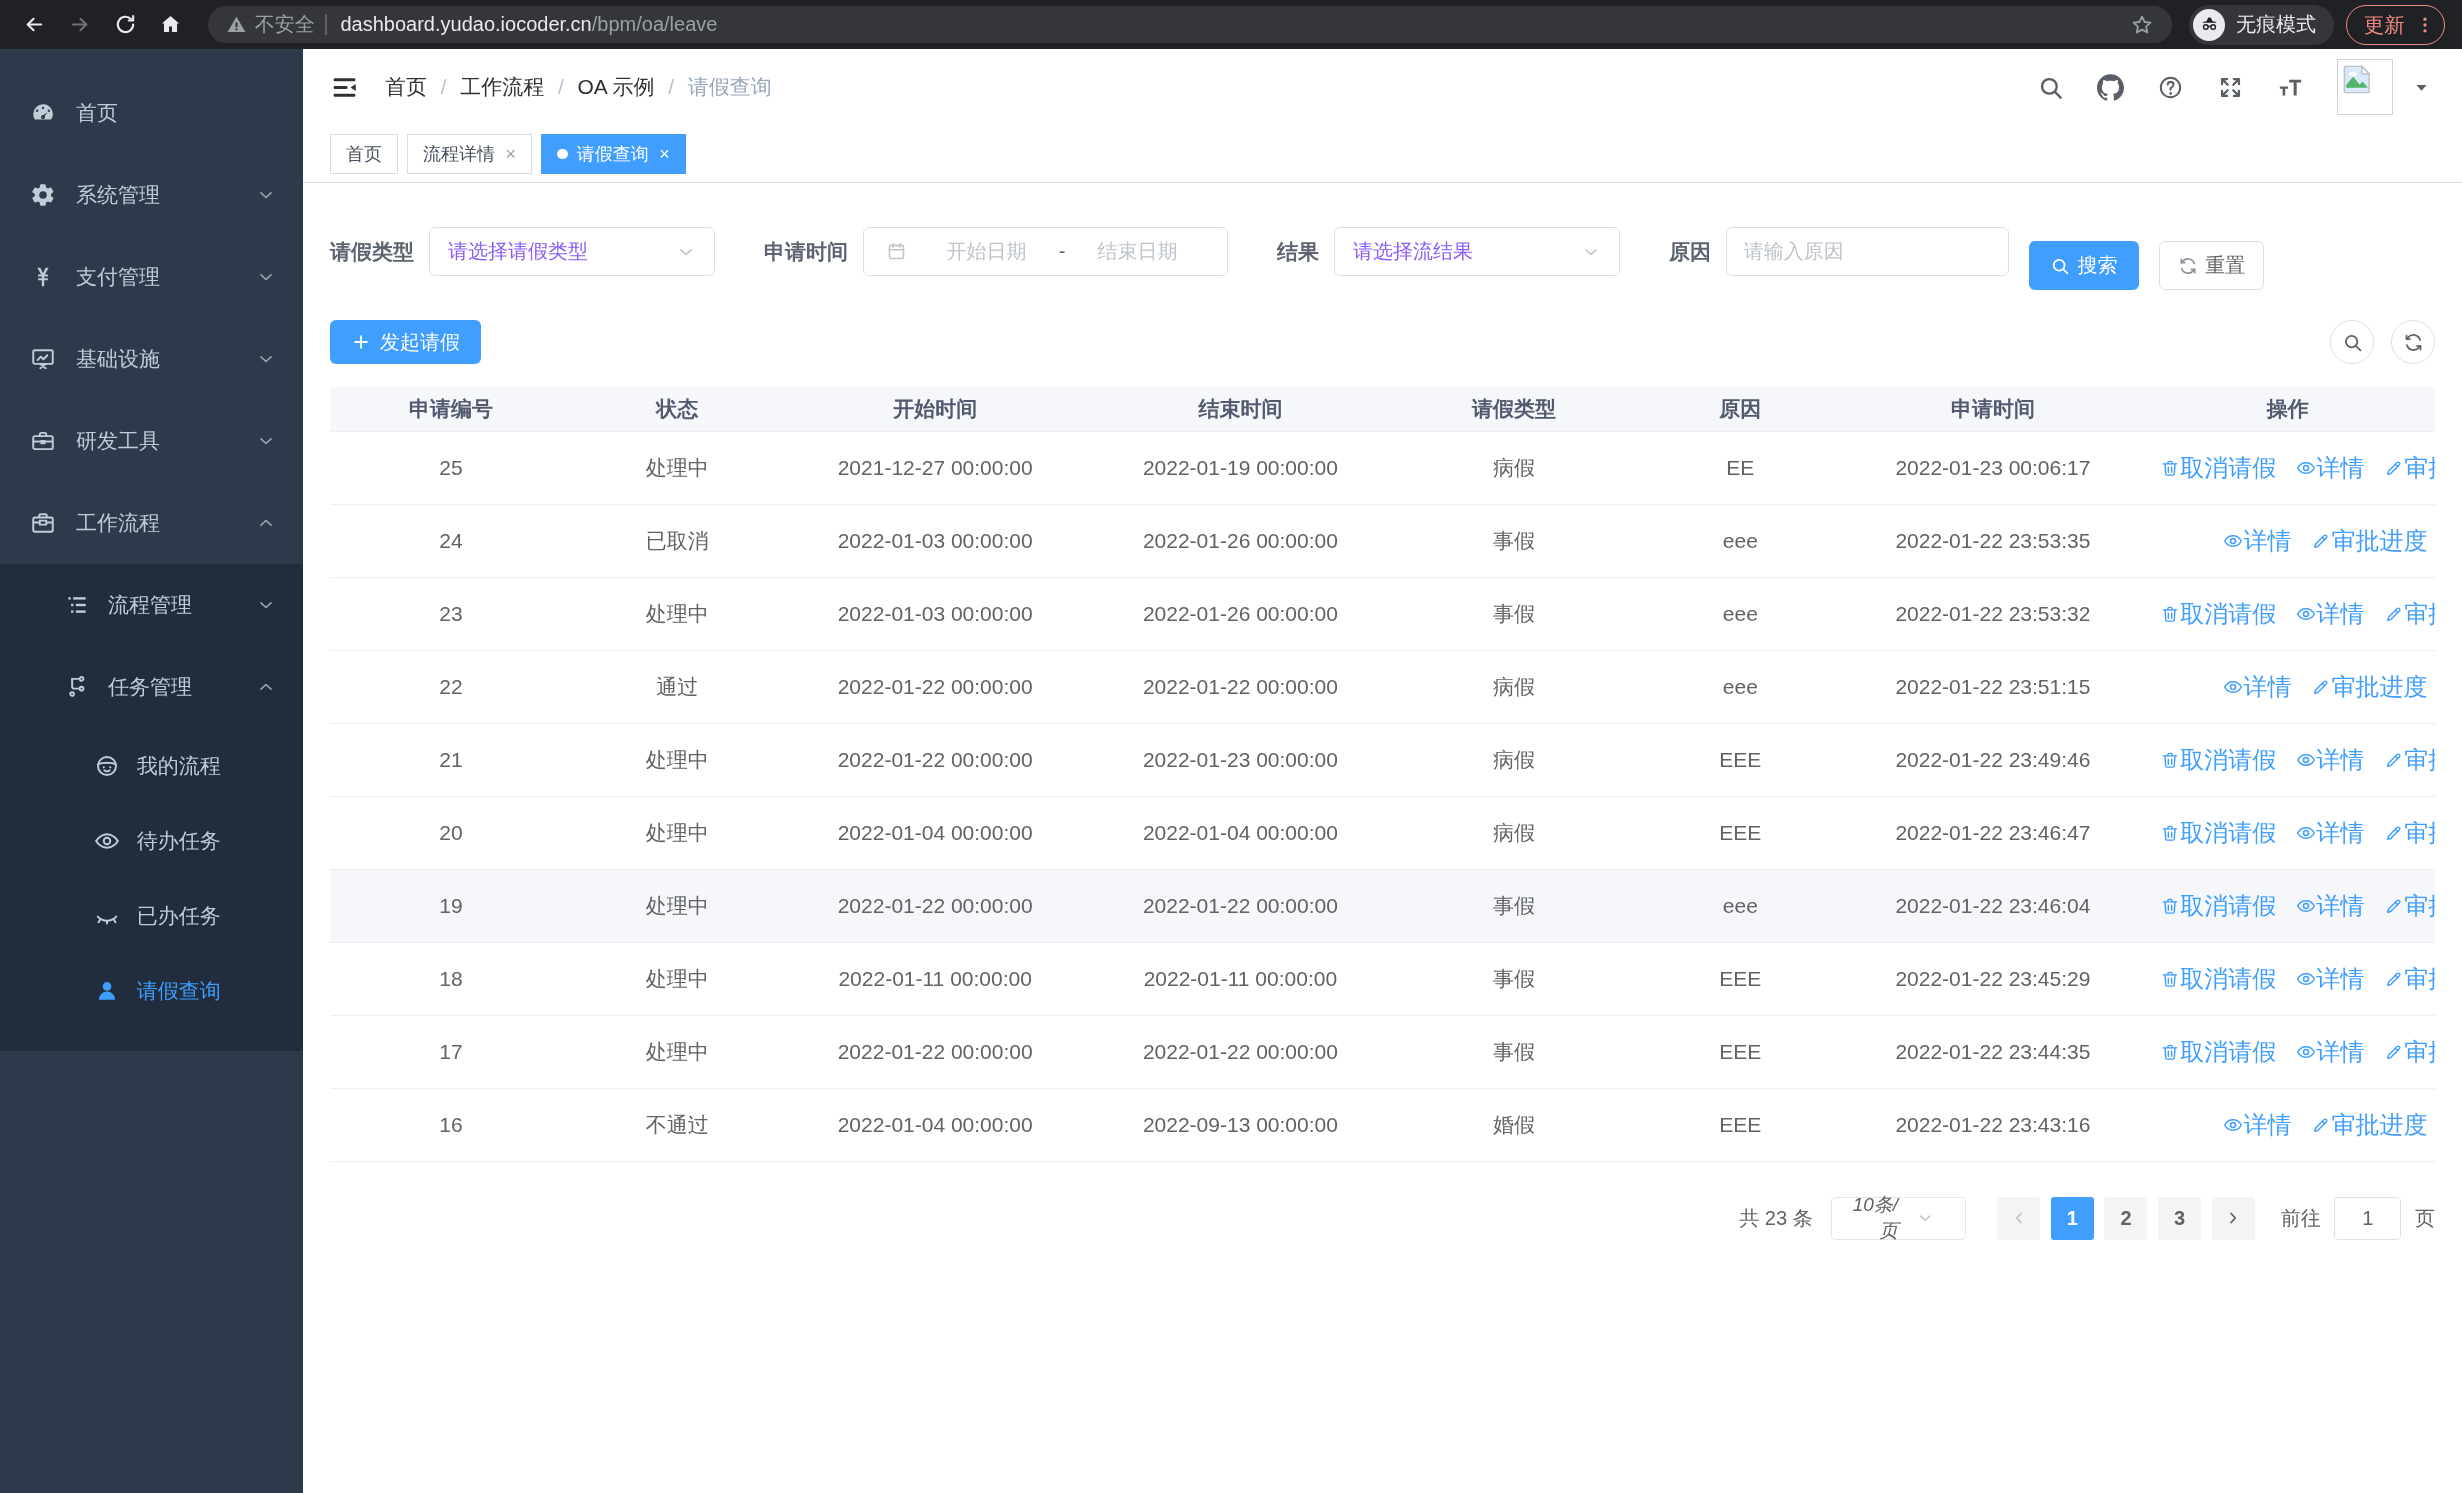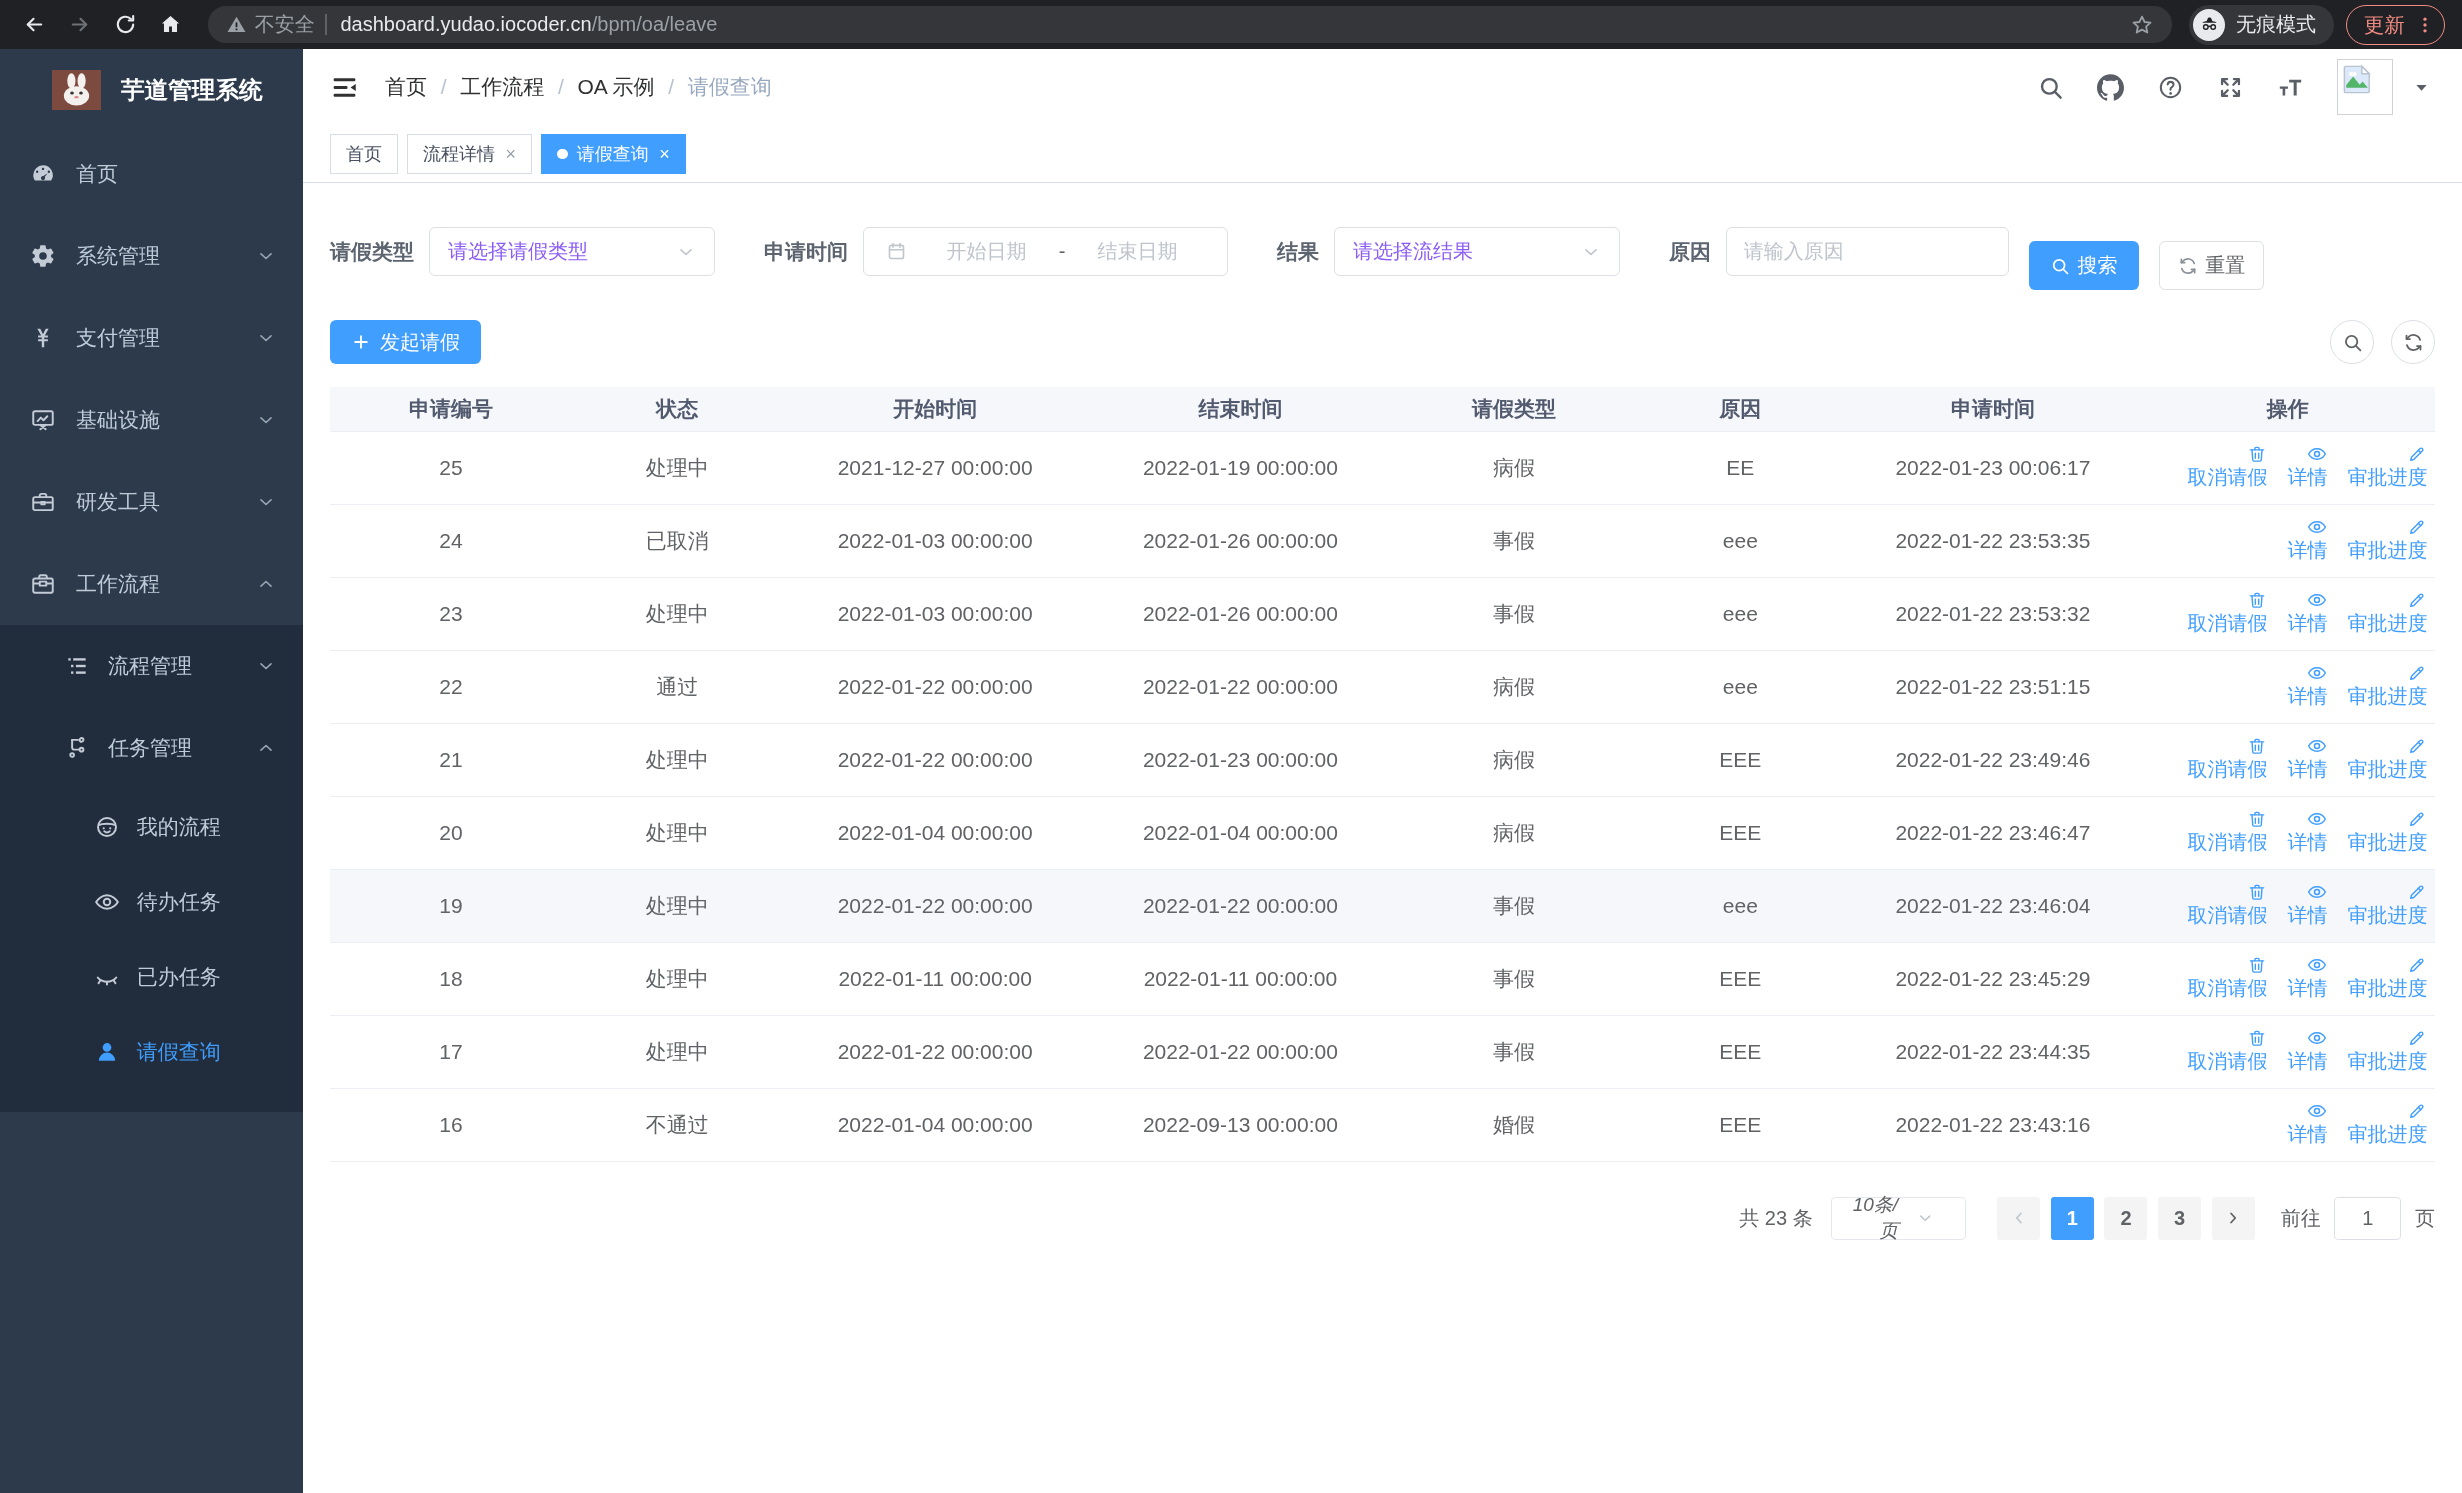--- a/index.html
+++ b/index.html
@@ -95,21 +95,21 @@
   .tool-circles { margin-left:auto; display:flex; align-items:center; }
   .circle-btn { width:44px; height:44px; border-radius:50%; border:1.5px solid #dcdfe6; background:#fff; color:#606266; display:flex; align-items:center; justify-content:center; margin-left:16.7px; cursor:pointer; }
   .circle-btn [data-icon]{ width:21px; height:21px; }
 
   
   table { width:100%; border-collapse:collapse; table-layout:fixed; margin-top:23px; }
   thead th { height:44px; background:#f6f7fa; font-size:21px; font-weight:600; color:#515a6e; text-align:center; border-bottom:1.5px solid #ebeef5; }
   tbody td { height:73px; border-bottom:1.5px solid #ebeef5; font-size:21px; color:#606266; text-align:center; overflow:hidden; white-space:nowrap; }
   tbody tr.hover { background:#f5f7fa; }
   td.ops { text-align:right; padding-right:7.6px; }
-  .op-link { display:inline-flex; align-items:flex-end; color:var(--accent,#409eff); font-size:20px; margin-left:20px; cursor:pointer; white-space:nowrap;flex-direction:column; }
+  .op-link { display:inline-flex; align-items:center; color:var(--accent,#409eff); font-size:24px; margin-left:20px; cursor:pointer; white-space:nowrap; }
 
   
   .pager { display:flex; align-items:center; justify-content:flex-end; margin-top:35px; font-size:20px; color:#606266; }
   .pg-total { margin-right:18px; }
   .pg-size { width:135px; height:43px; border:1.5px solid #e4e7ed; border-radius:4.6px; background:#fff; display:flex; align-items:center; padding:0 12px; font-size:19px; color:#606266; margin-right:21px; cursor:pointer; }
   .pg-size span { flex:1; text-align:right;font-style:italic; }
   .pg-size .caret-sm { width:18px; height:18px; color:#c0c4cc; }
   .pg-btn { min-width:43px; height:43px; background:#f4f4f5; border-radius:3px; display:flex; align-items:center; justify-content:center; font-size:20px; font-weight:600; color:#606266; margin-left:10.6px; cursor:pointer; }
   .pg-btn [data-icon]{ width:18px; height:18px; }
   .pg-btn.disabled { color:#c0c4cc; }
@@ -194,34 +194,20 @@
             <circle cx="12" cy="12" r="2"></circle>
             <circle cx="12" cy="19" r="2"></circle>
           </svg>
         </span>
     </div>
   </div>
 
   <div class="app">
 
     <aside class="sidebar">
-      <div class="logo">
-        <span class="logo-avatar" data-icon="rabbit-logo-icon">
-            <svg viewBox="0 0 24 24" preserveAspectRatio="none">
-              <rect width="24" height="24" fill="#7d4a3f"></rect>
-              <ellipse cx="9.5" cy="6.5" rx="2" ry="4.6" fill="#f3f0ee"></ellipse>
-              <ellipse cx="14.5" cy="6.5" rx="2" ry="4.6" fill="#f3f0ee"></ellipse>
-              <ellipse cx="12" cy="15.5" rx="6.2" ry="5.8" fill="#f3f0ee"></ellipse>
-              <circle cx="9.8" cy="13.8" r=".9" fill="#333"></circle>
-              <circle cx="14.2" cy="13.8" r=".9" fill="#333"></circle>
-              <ellipse cx="12" cy="16.3" rx="1.1" ry=".7" fill="#d98a8a"></ellipse>
-            </svg>
-          </span>
-        <span class="logo-title">芋道管理系统</span>
-      </div>
       <nav class="menu" id="menu">
           <div class="menu-item lvl1">
             <span class="mi-icon" style="width: 26px; height: 26px; display: inline-flex; flex: 0 0 auto;">
               <svg viewBox="0 0 24 24" fill="currentColor">
                 <path d="M12 4a9 9 0 0 0-9 9c0 1.8.5 3.5 1.5 5h15A9 9 0 0 0 12 4zm0 2.2a1.1 1.1 0 1 1 0 2.2 1.1 1.1 0 0 1 0-2.2zM6.6 8.8a1.1 1.1 0 1 1 0 2.2 1.1 1.1 0 0 1 0-2.2zm10.8 0a1.1 1.1 0 1 1 0 2.2 1.1 1.1 0 0 1 0-2.2zm-1.2 2.4-2.6 3.5a1.9 1.9 0 1 1-1.2-.8z"></path>
               </svg>
             </span>
             <span>首页</span>
           </div>
           <div class="menu-item lvl1">

